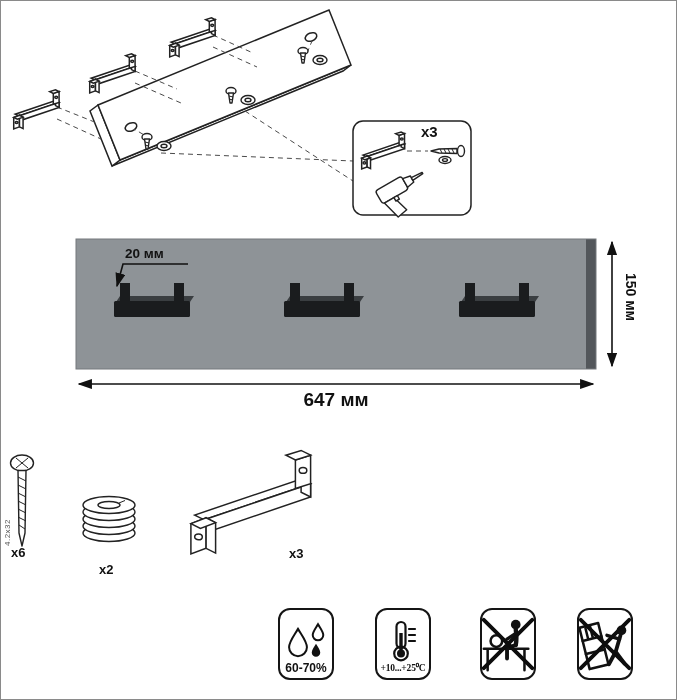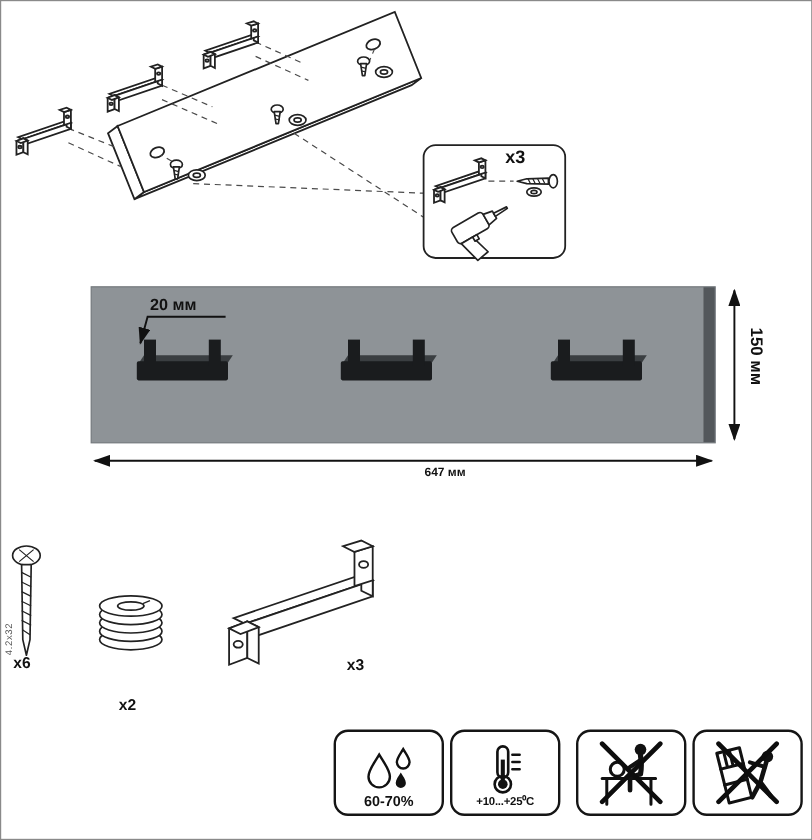--- a/index.html
+++ b/index.html
@@ -16,35 +16,35 @@
   .dash{stroke:#4a4a4a;stroke-width:1;stroke-dasharray:5 4;fill:none;}
   .dim{stroke:#111;stroke-width:1.6;fill:none;}
   .panel-face{fill:var(--panel-gray,#8e9397);}
   .panel-edge{fill:var(--panel-edge-dark,#53575b);}
   .panel-outline{fill:none;stroke:#74797d;stroke-width:1;}
   .hookblack{fill:var(--hook-black,#1a1c1e);}
   .hooktop{fill:#3a3e41;}
   
   .lbl{position:absolute;font-weight:bold;color:#111;white-space:nowrap;}
   .lbl-dim{font-size:13.5px;}
-  .lbl-width{font-size:10px;width:104px;text-align:right;}
+  .lbl-width{font-size:19px;width:104px;text-align:center;}
   .lbl-height{font-size:14px;writing-mode:vertical-rl;}
   .lbl-count{font-size:13px;}
   .lbl-callout{font-size:15px;}
   .lbl-screwsize{font-size:8px;font-weight:normal;color:#555;transform:rotate(-90deg);transform-origin:left top;letter-spacing:.5px;}
   
   .cbox{
-    position:absolute;top:607px;width:92px;height:72px;box-sizing:border-box;
+    position:absolute;top:607px;width:56px;height:72px;box-sizing:border-box;
     border:2.5px solid #151515;border-radius:12px;background:#fff;
     display:flex;flex-direction:column;align-items:center;justify-content:flex-end;
     padding-bottom:3px;
   }
   .cbox.center{justify-content:center;padding-bottom:0;}
   .cbox .cap{font-weight:bold;font-size:12px;line-height:13px;}
-  .cbox .cap.small{font-size:9.5px;letter-spacing:-.2px;}
+  .cbox .cap.small{font-size:9.5px;letter-spacing:-.2px;font-family:Liberation Serif, serif;}
   .iln{fill:none;stroke:#111;stroke-width:2.2;stroke-linecap:round;}
   .fln{fill:none;stroke:#111;stroke-width:2.6;stroke-linecap:round;stroke-linejoin:round;}
   .xln{fill:none;stroke:#0d0d0d;stroke-width:4;stroke-linecap:round;}
   .pfill{fill:#111;}
 </style>
 </head>
 <body>
 
 <div class="page">
 
@@ -180,21 +180,21 @@
     </g>
   </svg>
 
   <span class="lbl lbl-callout" style="left:420px;top:122px;">x3</span>
   <span class="lbl lbl-dim" style="left:124px;top:245px;">20 мм</span>
   <span class="lbl lbl-height" style="left:622px;top:272px;">150 мм</span>
   <span class="lbl lbl-width" style="left:283px;top:388px;">647 мм</span>
 
   <span class="lbl lbl-screwsize" style="left:2px;top:545px;">4.2x32</span>
   <span class="lbl lbl-count" style="left:10px;top:544px;">x6</span>
-  <span class="lbl lbl-count" style="left:98px;top:579px;">x2</span>
+  <span class="lbl lbl-count" style="left:98px;top:561px;">x2</span>
   <span class="lbl lbl-count" style="left:288px;top:545px;">x3</span>
 
   <div class="cbox" style="left:277px;">
     <svg width="48" height="40" viewBox="0 0 48 40">
       <g fill="none" stroke="#111" stroke-width="2">
         <path vector-effect="non-scaling-stroke" transform="translate(16,20) scale(1.05)" d="M0,-12.5 C3.5,-6.5 8.5,-0.5 8.5,5 A8.5,8.5 0 1,1 -8.5,5 C-8.5,-0.5 -3.5,-6.5 0,-12.5 Z"></path>
         <path vector-effect="non-scaling-stroke" transform="translate(36,10) scale(0.62)" d="M0,-12.5 C3.5,-6.5 8.5,-0.5 8.5,5 A8.5,8.5 0 1,1 -8.5,5 C-8.5,-0.5 -3.5,-6.5 0,-12.5 Z"></path>
       </g>
       <path fill="#111" transform="translate(34,28) scale(0.5)" d="M0,-12.5 C3.5,-6.5 8.5,-0.5 8.5,5 A8.5,8.5 0 1,1 -8.5,5 C-8.5,-0.5 -3.5,-6.5 0,-12.5 Z"></path>
     </svg>

